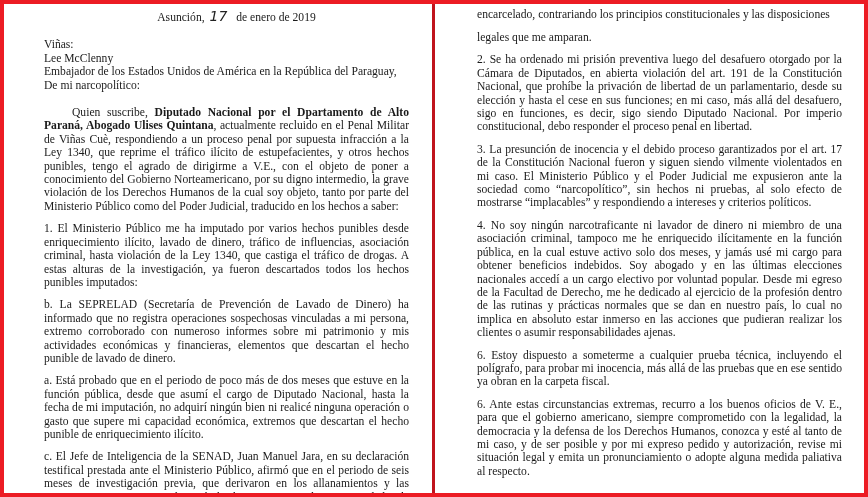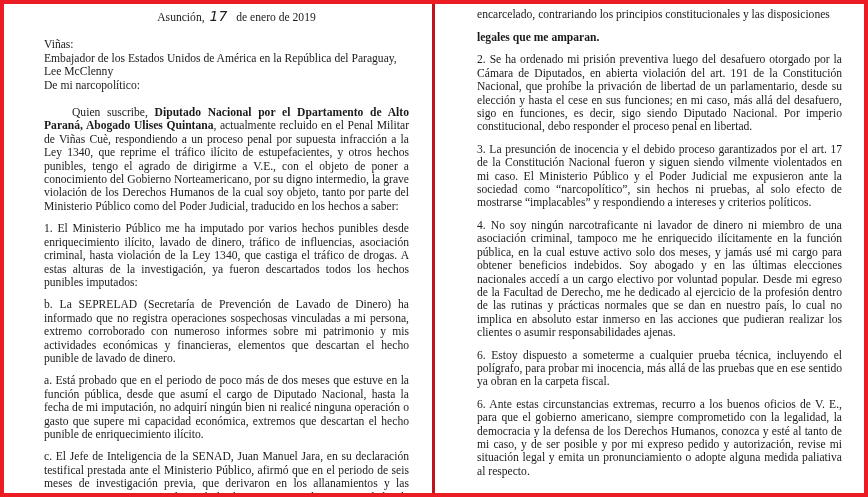--- a/index.html
+++ b/index.html
@@ -11,35 +11,35 @@
   .divider { position:absolute; top:4px; left:431px; width:6px; height:489px; background:#fff; }
   .divider::after { content:""; position:absolute; left:1px; top:0; width:3px; height:100%; background:#c0141c; }
   p { margin:0; font-size:11.6px; line-height:13.4px; text-align:justify; }
   .date { text-align:center; margin-top:2px; margin-bottom:14px; padding-left:20px; }
   .hand { font-family:"DejaVu Sans", sans-serif; font-style:italic; font-size:14px; padding:0 6px 0 2px; color:#222; }
   .addr p { text-align:left; }
   .gap { margin-top:9px; }
   .indent { text-indent:28px;font-family:Liberation Serif, serif; }
   b { font-weight:bold; }
   .cont1 { margin-top:0; line-height:14px; }
-  .cont2 { margin-top:9px;font-weight:bold; }
+  .cont2 { margin-top:9px; }
 </style>
 </head>
 <body>
 
 <div id="left" class="page">
   <p class="date">
     <span>Asunción,</span>
     <span class="hand">17</span>
     <span>de enero de 2019</span>
   </p>
   <div class="addr">
     <p>Viñas:</p>
+    <p>Lee McClenny</p>
     <p>Embajador de los Estados Unidos de América en la República del Paraguay,</p>
-    <p>Lee McClenny</p>
     <p>De mi narcopolítico:</p>
   </div>
   <p class="gap indent" style="margin-top:14px"><span>Quien suscribe, </span><b>Diputado Nacional por el Dpartamento de Alto Paraná, Abogado Ulises Quintana</b><span>, actualmente recluido en el Penal Militar de Viñas Cuè, respondiendo a un proceso penal por supuesta infracción a la Ley 1340, que reprime el tráfico ilícito de estupefacientes, y otros hechos punibles, tengo el agrado de dirigirme a V.E., con el objeto de poner a conocimiento del Gobierno Norteamericano, por su digno intermedio, la grave violación de los Derechos Humanos de la cual soy objeto, tanto por parte del Ministerio Público como del Poder Judicial, traducido en los hechos a saber:</span></p>
   <p class="gap">1. El Ministerio Público me ha imputado por varios hechos punibles desde enriquecimiento ilícito, lavado de dinero, tráfico de influencias, asociación criminal, hasta violación de la Ley 1340, que castiga el tráfico de drogas. A estas alturas de la investigación, ya fueron descartados todos los hechos punibles imputados:</p>
   <p class="gap">b. La SEPRELAD (Secretaría de Prevención de Lavado de Dinero) ha informado que no registra operaciones sospechosas vinculadas a mi persona, extremo corroborado con numeroso informes sobre mi patrimonio y mis actividades económicas y financieras, elementos que descartan el hecho punible de lavado de dinero.</p>
   <p class="gap">a. Está probado que en el periodo de poco más de dos meses que estuve en la función pública, desde que asumí el cargo de Diputado Nacional, hasta la fecha de mi imputación, no adquirí ningún bien ni realicé ninguna operación o gasto que supere mi capacidad económica, extremos que descartan el hecho punible de enriquecimiento ilícito.</p>
   <p class="gap">c. El Jefe de Inteligencia de la SENAD, Juan Manuel Jara, en su declaración testifical prestada ante el Ministerio Público, afirmó que en el periodo de seis meses de investigación previa, que derivaron en los allanamientos y las imputaciones, no se constató ningún hecho que me vincule con actividades de tráfico de drogas y lavado de dinero, elemento que descarta la participación (complicidad) que se me atribuye en el hecho punible de tráfico de drogas.</p>
 
 </div>
 

